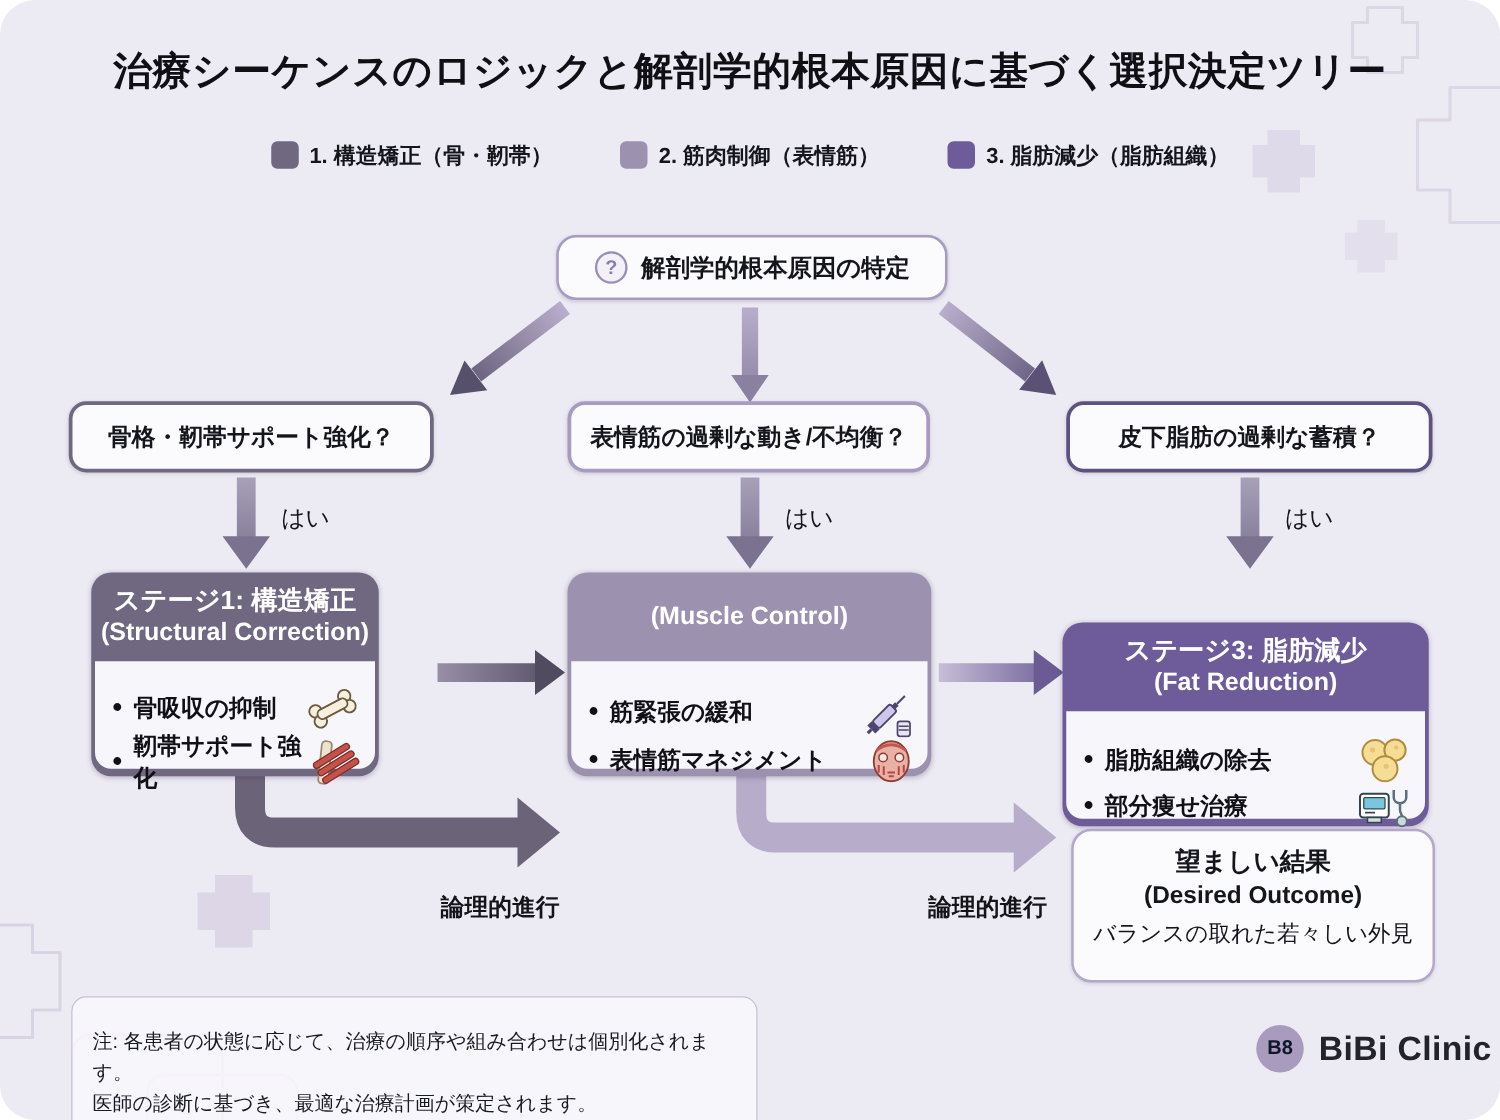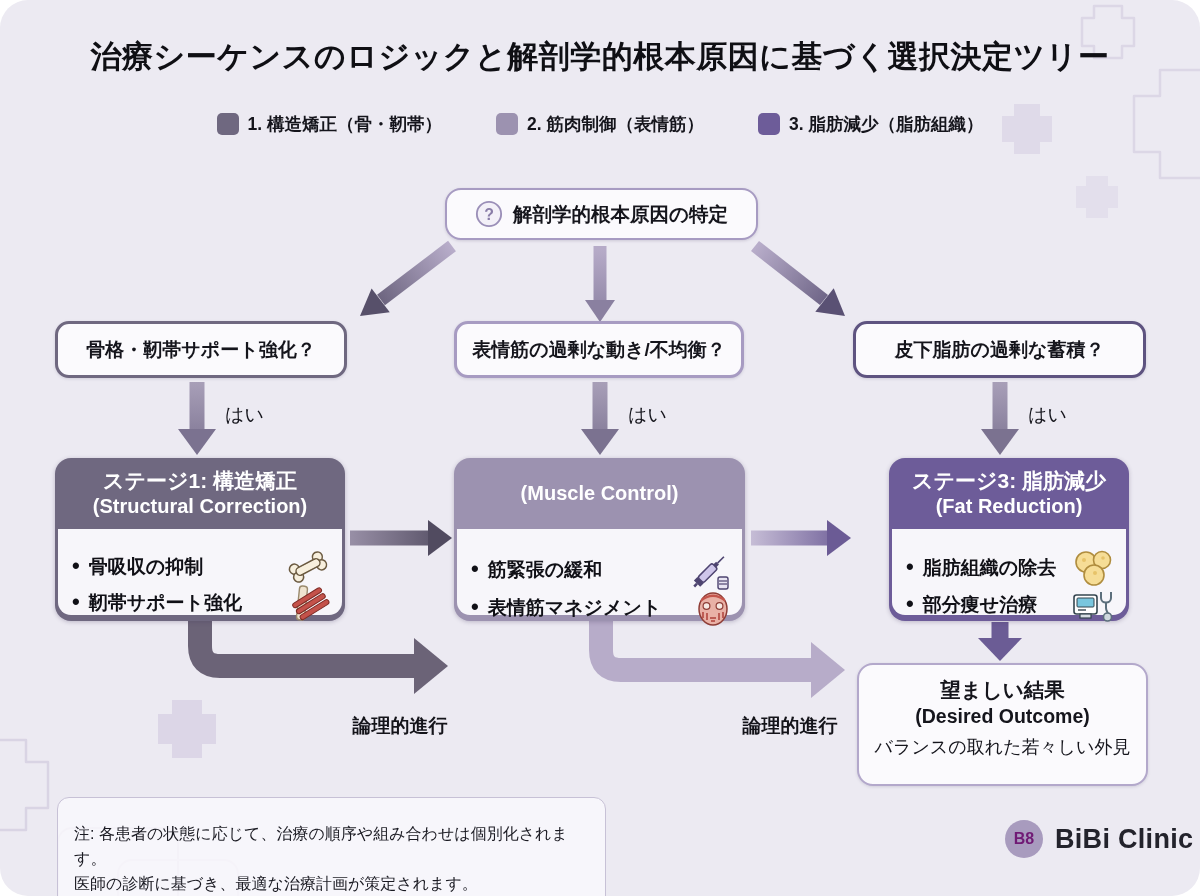--- a/index.html
+++ b/index.html
@@ -29,21 +29,21 @@
         box-shadow:0 1px 3px rgba(80,70,110,.18);box-sizing:border-box;}
   .q1{left:55px;top:321px;width:292px;}
   .q2{left:454px;top:321px;width:290px;}
   .q3{left:853px;top:321px;width:293px;}
 
   .yes{font-size:19px;font-weight:400;text-align:center;}
   .yes1{left:225px;top:402px;} .yes2{left:628px;top:402px;} .yes3{left:1028px;top:402px;}
 
   .stage{top:458px;height:163px;border-radius:16px;background:#6F6880;
          padding:0 3px 3px;box-sizing:border-box;box-shadow:0 1px 4px rgba(60,50,90,.28);}
-  .s1{left:55px;width:290px;} .s2{left:454px;width:291px;} .s3{left:889px;width:240px;}
+  .s1{left:73px;width:230px;} .s2{left:454px;width:291px;} .s3{left:850px;width:293px;margin-top:40px;}
   .stage-head{height:71px;display:flex;flex-direction:column;align-items:center;justify-content:center;color:#ffffff;line-height:1.25;}
   .stage-head .t1{font-size:21px;font-weight:700;}
   .stage-head .t2{font-size:20px;font-weight:700;}
   .stage-body{background:#f7f6fa;border-radius:0 0 13px 13px;height:86px;box-sizing:border-box;
               padding:21px 12px 5px 14px;display:flex;flex-direction:column;justify-content:space-around;}
   .brow{display:flex;align-items:center;justify-content:space-between;}
   .bullet{font-size:19px;font-weight:600;color:#101016;display:flex;align-items:center;}
   .bullet::before{content:"•";font-size:22px;margin-right:9px;position:relative;top:-1px;}
   .bicon{flex:0 0 auto;margin-left:6px;display:flex;align-items:center;}
 
@@ -56,21 +56,21 @@
   .outcome .o1{font-size:20.5px;font-weight:800;line-height:1.3;}
   .outcome .o2{font-size:19.5px;font-weight:800;line-height:1.25;}
   .outcome .o3{font-size:18px;font-weight:500;margin-top:7px;}
 
   .note{left:57px;top:797px;width:549px;box-sizing:border-box;background:rgba(250,249,252,.8);
         border:1.5px solid #C7C1D6;border-radius:12px;padding:24px 16px;
         font-size:16px;line-height:1.55;color:#1a1a22;}
 
   .brandrow{left:1005px;top:820px;display:flex;align-items:center;gap:12px;}
   .logo-circle{width:38px;height:38px;border-radius:50%;background:#A89BBE;display:flex;
-               align-items:center;justify-content:center;color:#701a75;font-weight:700;font-size:16px;letter-spacing:0;}
+               align-items:center;justify-content:center;color:#0f172a;font-weight:700;font-size:16px;letter-spacing:0;}
   .brand{font-size:27px;font-weight:600;color:#23232c;letter-spacing:.3px;}
 </style>
 </head>
 <body>
 
 <div class="card">
 
   <svg class="layer" viewBox="0 0 1200 896">
     <defs>
       <linearGradient id="gDL" x1="452" y1="246" x2="360" y2="316" gradientUnits="userSpaceOnUse">

